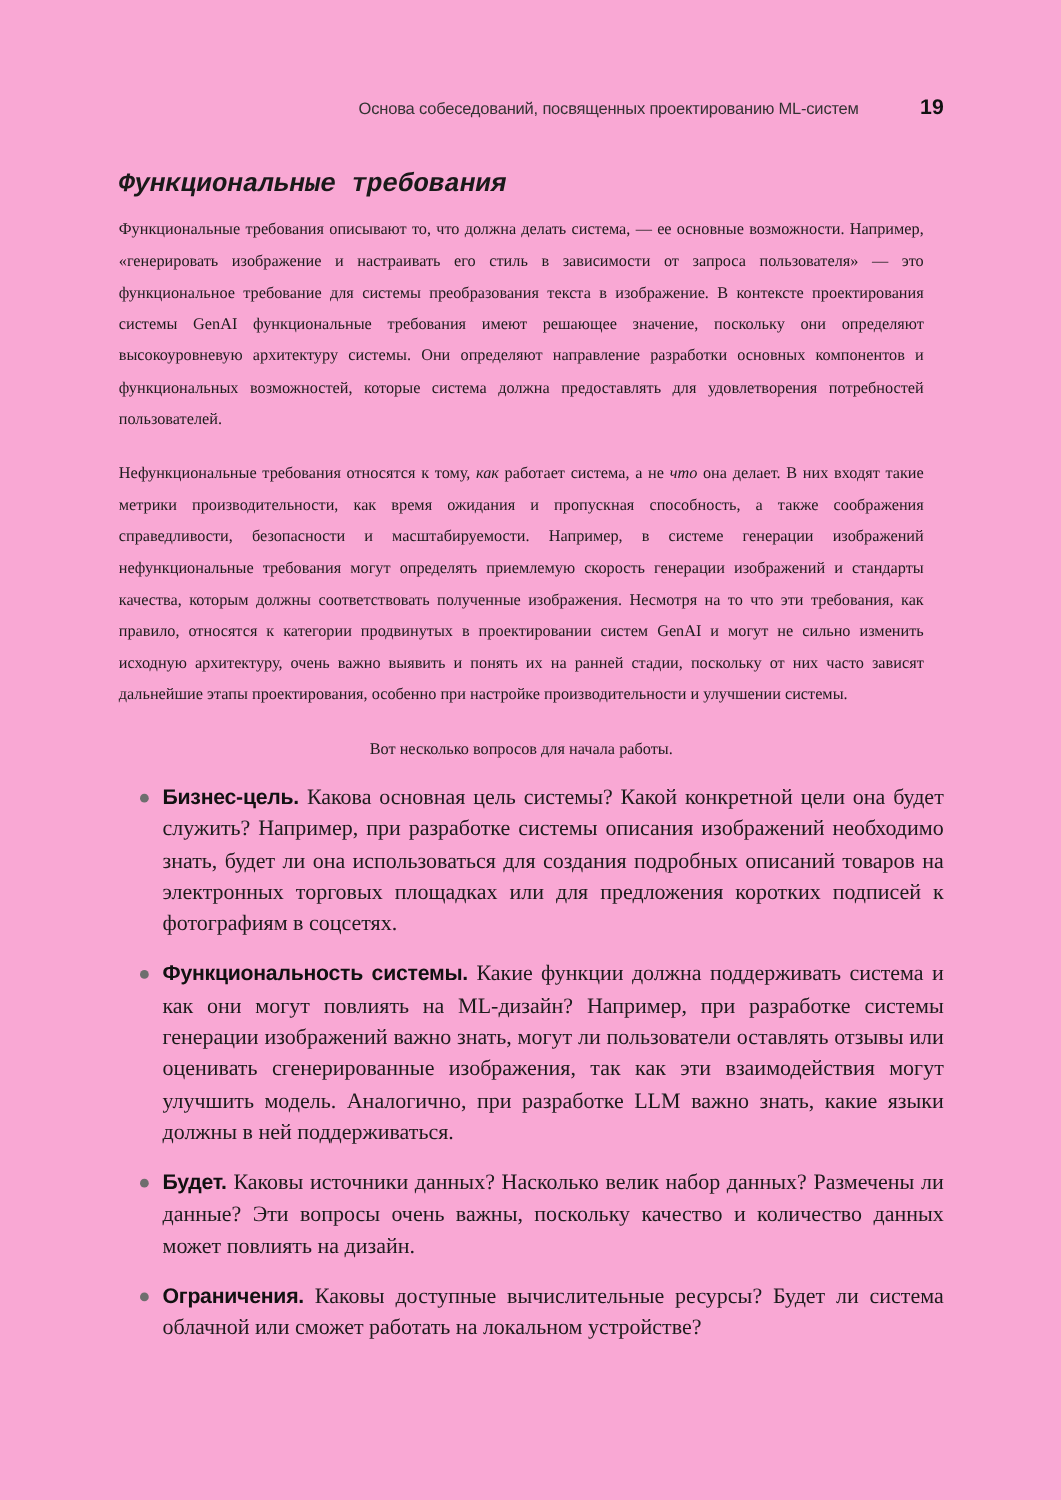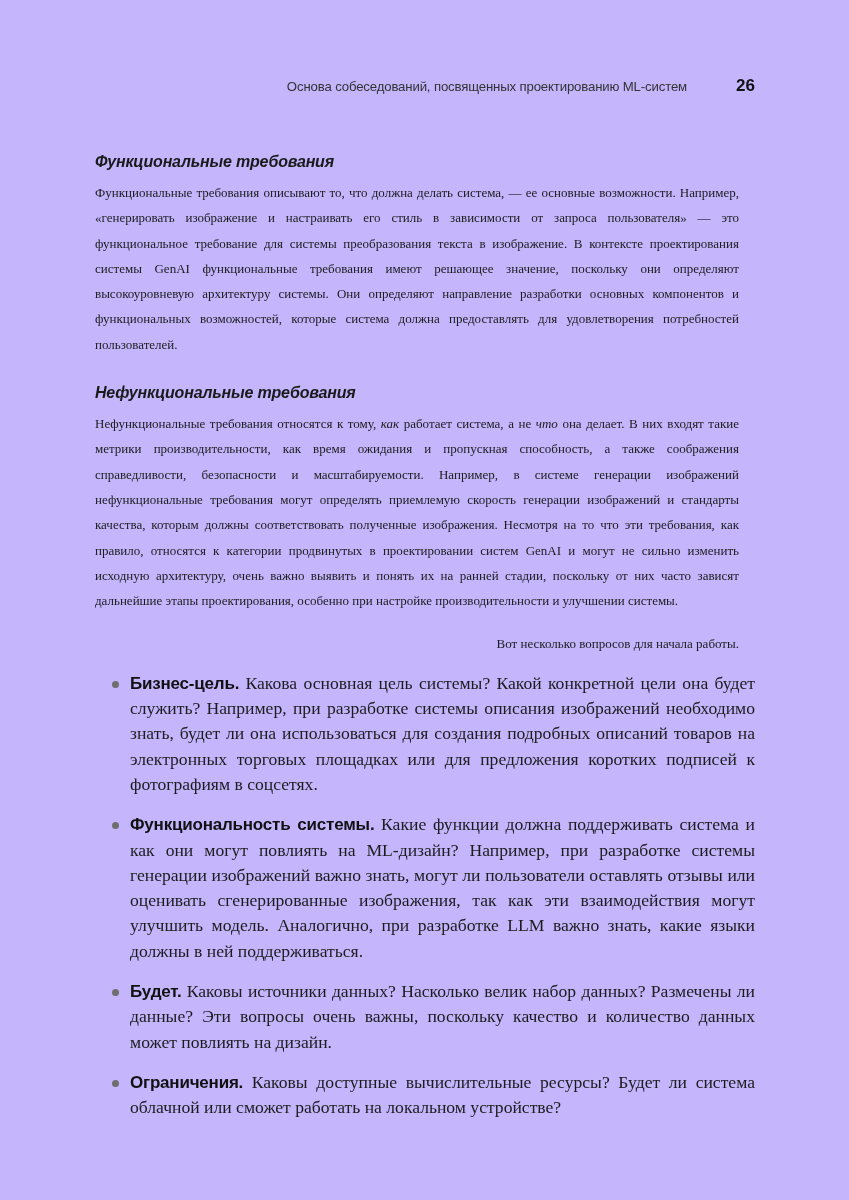--- a/index.html
+++ b/index.html
@@ -14,21 +14,21 @@
     position: relative;
     overflow: hidden;
     font-family: "Liberation Serif", "DejaVu Serif", serif;
     color: #1c1c1c;
     -webkit-font-smoothing: antialiased;
   }
 
   .page {
     position: absolute;
     inset: 0;
-    background: #c4b5fd;
+    background: #f9a8d4;
   }
 
   
   .running-head {
     position: absolute;
     left: 95px;
     right: 94px;
     top: 76px;
     height: 22px;
     display: flex;
@@ -57,26 +57,26 @@
 
   
   .column {
     position: absolute;
     left: 95px;
     top: 136px;
     width: 660px;
   }
 
   h2.section-heading {
-    font-family: Liberation Sans, sans-serif;
-    font-size: 16px;
+    font-family: Liberation Mono, monospace;
+    font-size: 21px;
     font-weight: bold;
     font-style: italic;
     color: #1a1a1a;
-    margin: 16px 0 8px 0;
+    margin: 0 0 8px 0;
     letter-spacing: -0.2px;
     line-height: 1.25;
   }
   h2.section-heading.second {
     margin-top: 26px;
   }
 
   p.body-text {
     font-size: 13px;
     line-height: 25.3px;
@@ -84,21 +84,21 @@
     text-align: justify;
     text-justify: inter-word;
     color: #1c1c1c;
     hyphens: manual;
   }
   p.body-text + p.body-text {
     margin-top: 18px;
   }
   p.lead-in {
     margin-top: 20px;
-    text-align: right;
+    text-align: center;
   }
 
   em.it {
   }
 
   
   ul.bullets {
     list-style: none;
     margin: 14px 0 0 0;
     padding: 0;
@@ -133,30 +133,29 @@
     letter-spacing: -0.2px;
   }
 </style>
 </head>
 <body>
 
 <div class="page">
 
   <div class="running-head">
     <div class="running-head-title">Основа собеседований, посвященных проектированию ML-систем</div>
-    <div class="running-head-folio">26</div>
+    <div class="running-head-folio">19</div>
   </div>
 
   <div class="column">
 
     <h2 class="section-heading">Функциональные требования</h2>
 
     <p class="body-text">Функциональные требования описывают то, что должна делать система, — ее основные возможности. Например, «генерировать изображение и настраивать его стиль в зависимости от запроса пользователя» — это функциональное требование для системы преобразования текста в изображение. В контексте проектирования системы GenAI функциональные требования имеют решающее значение, поскольку они определяют высокоуровневую архитектуру системы. Они определяют направление разработки основных компонентов и функциональных возможностей, которые система должна предоставлять для удовлетворения потребностей пользователей.</p>
 
-    <h2 class="section-heading second">Нефункциональные требования</h2>
 
     <p class="body-text"><span>Нефункциональные требования относятся к тому, </span><em class="it">как</em><span> работает система, а не </span><em class="it">что</em><span> она делает. В них входят такие метрики производительности, как время ожидания и пропускная способность, а также соображения справедливости, безопасности и масштабируемости. Например, в системе генерации изображений нефункциональные требования могут определять приемлемую скорость генерации изображений и стандарты качества, которым должны соответствовать полученные изображения. Несмотря на то что эти требования, как правило, относятся к категории продвинутых в проектировании систем GenAI и могут не сильно изменить исходную архитектуру, очень важно выявить и понять их на ранней стадии, поскольку от них часто зависят дальнейшие этапы проектирования, особенно при настройке производительности и улучшении системы.</span></p>
 
     <p class="body-text lead-in">Вот несколько вопросов для начала работы.</p>
 
     <ul class="bullets">
       <li>
         <span class="bullet-dot"></span>
         <span class="bullet-term">Бизнес-цель.</span><span> Какова основная цель системы? Какой конкретной цели она будет служить? Например, при разработке системы описания изображений необходимо знать, будет ли она использоваться для создания подробных описаний товаров на электронных торговых площадках или для предложения коротких подписей к фотографиям в соцсетях.</span>
       </li>

